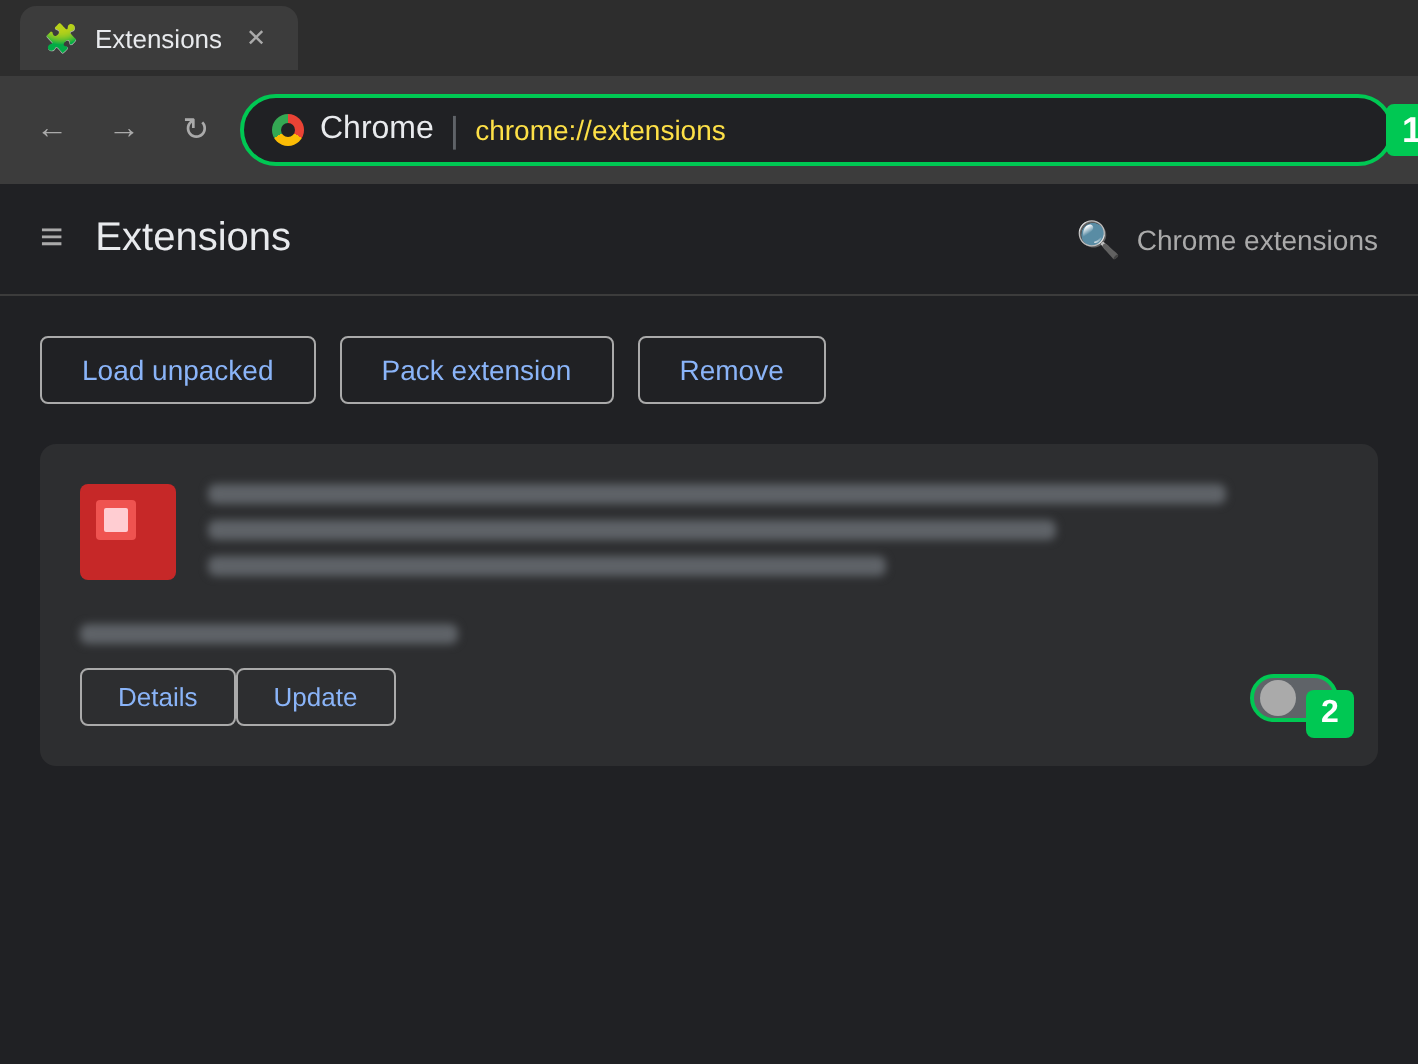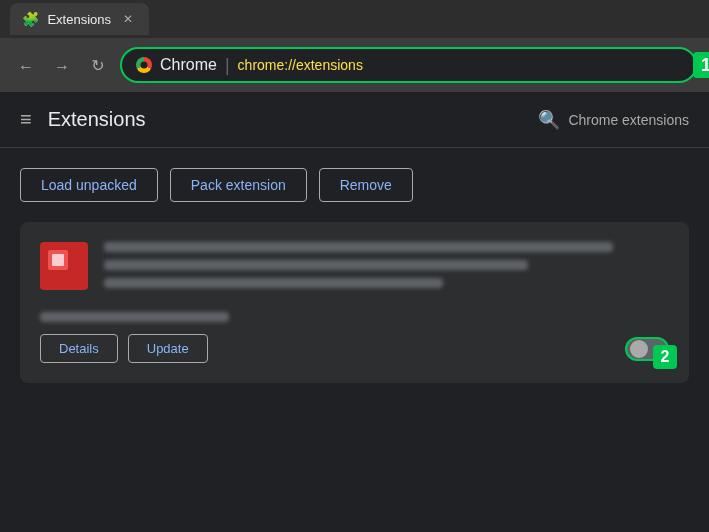--- a/index.html
+++ b/index.html
@@ -270,21 +270,21 @@
 
     .extension-footer {
       display: flex;
       align-items: center;
       justify-content: space-between;
       margin-top: 8px;
     }
 
     .footer-buttons {
       display: flex;
-      gap: 10px;
+      gap: 0;
     }
 
     .footer-btn {
       padding: 6px 18px;
       border: 1px solid #aaa;
       background: transparent;
       color: #8ab4f8;
       border-radius: 4px;
       font-size: 13px;
       cursor: pointer;

